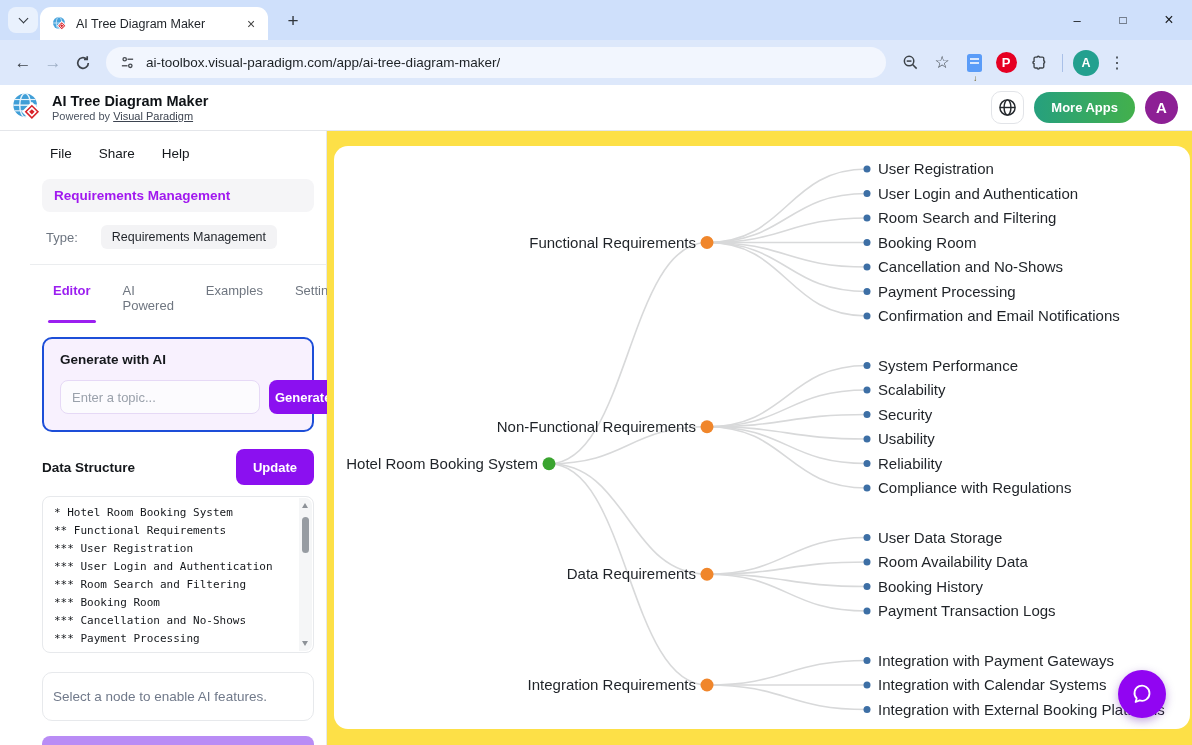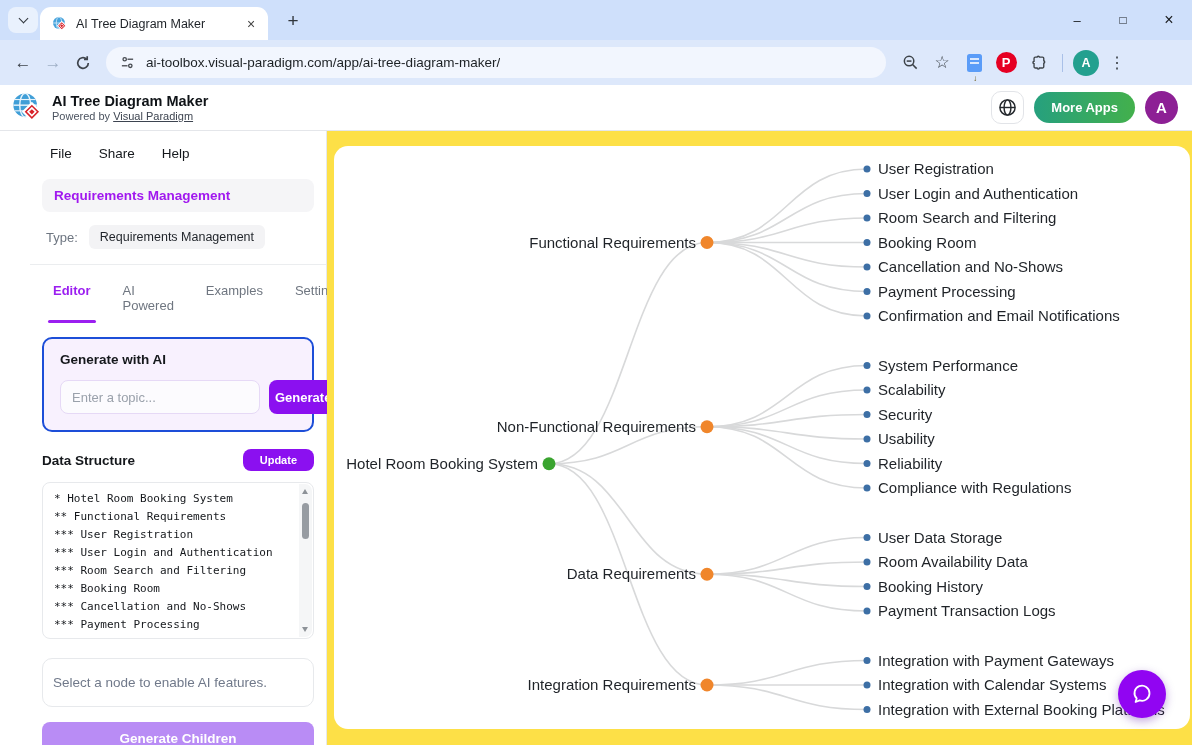--- a/index.html
+++ b/index.html
@@ -64,36 +64,36 @@
   
   .content { display:flex; height:614px;margin-left:30px; }
   .sidebar { width:297px; background:#fff; border-right:1px solid #e6e8eb; flex:none; }
   .main { flex:1; background:#fde047; padding:15px 24px 16px 7px; position:relative; }
   .canvas { width:856px; height:583px; background:#fff; border-radius:14px; position:relative; overflow:hidden; }
   .canvas svg { position:absolute; left:0; top:0; }
 
   
   .menu-row { display:flex; gap:27px; padding:15px 20px 11px; font-size:13.5px; color:#15181c; }
   .doc-title-box { margin:7px 12px 0; background:#f5f5f7; border-radius:8px; padding:9px 12px; color:#a118ef; font-weight:bold; font-size:13.5px; }
-  .type-row { display:flex; align-items:center; gap:11px; margin:13px 16px 0; font-size:13px; color:#6d7580; }
+  .type-row { display:flex; align-items:center; gap:23px; margin:13px 16px 0; font-size:13px; color:#6d7580; }
   .type-pill { background:#f3f3f5; border-radius:6px; padding:5px 11px; color:#1f2329; font-size:12.5px; }
   .sb-divider { height:1px; background:#ebedef; margin:15px 0 0; }
   .tabs-row { display:flex; gap:10px; padding:11px 12px 0; }
   .tab-item { padding:7px 11px 10px; font-size:13px; color:#6f7680; position:relative; }
   .tab-item.active { color:#9b1ff0; font-weight:bold; }
   .tab-item.active::after { content:""; position:absolute; left:6px; right:6px; bottom:0; height:3px; border-radius:2px; background:#9b1ff0; }
   .gen-panel { margin:14px 12px 0; background:#f8f1fe; border:2px solid #1d4ed8; border-radius:10px; padding:13px 16px 16px; }
   .gen-title { font-size:13.5px; font-weight:bold; color:#15181c; }
   .gen-row { display:flex; gap:9px; margin-top:13px; }
   .gen-input { flex:1; height:34px; border:1px solid #e6d9f6; border-radius:8px; background:#fcfbfe; padding:0 11px; font-size:13px; color:#333; font-family:inherit; outline:none; }
   .gen-input::placeholder { color:#9aa1ab; }
   .gen-btn { width:90px; height:34px; background:#8b10f0; color:#fff; border:none; border-radius:8px; font-weight:bold; font-size:13px; font-family:inherit; }
   .ds-row { display:flex; align-items:center; justify-content:space-between; margin:17px 12px 0; }
   .ds-label { font-size:13.5px; font-weight:bold; color:#15181c; }
-  .update-btn { height:22px; padding:0 17px; background:#8b10f0; color:#fff; border:none; border-radius:8px; font-weight:bold; font-size:11px; font-family:inherit; }
+  .update-btn { height:36px; padding:0 17px; background:#8b10f0; color:#fff; border:none; border-radius:8px; font-weight:bold; font-size:13px; font-family:inherit; }
   .ds-box { margin:11px 12px 0; border:1px solid #e7e9ec; border-radius:8px; background:#fff; height:157px; position:relative; overflow:hidden; }
   .ds-box pre { margin:0; padding:7px 24px 6px 11px; font-family:"DejaVu Sans Mono", monospace; font-size:11px; line-height:18px; color:#14171b; white-space:pre; }
   .vscroll { position:absolute; top:1px; right:1px; bottom:1px; width:13px; background:#f5f6f7; border-radius:0 7px 7px 0; }
   .vs-up, .vs-dn { position:absolute; left:3px; width:0; height:0; border-left:3.5px solid transparent; border-right:3.5px solid transparent; }
   .vs-up { top:5px; border-bottom:5px solid #8d9298; }
   .vs-dn { bottom:5px; border-top:5px solid #8d9298; }
   .vs-thumb { position:absolute; top:19px; left:3px; width:7px; height:36px; background:#979ca2; border-radius:4px; }
   .hint-box { margin:19px 12px 0; border:1px solid #e7e9ec; border-radius:10px; padding:16px 10px; text-align:left; color:#70798a; font-size:13.5px; }
   .gc-btn { display:block; margin:15px 12px 0; width:calc(100% - 24px); height:33px; background:#b98cf5; color:#fff; border:none; border-radius:8px; font-weight:bold; font-size:13.5px; font-family:inherit; }
 

